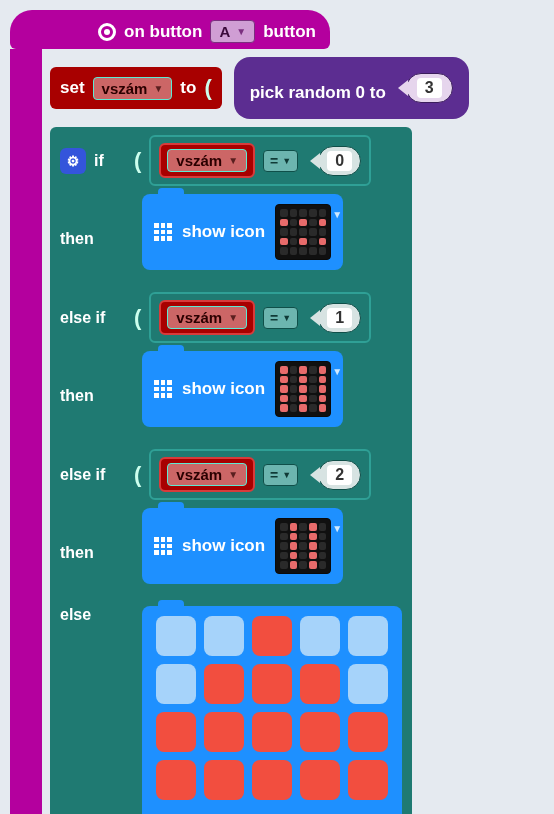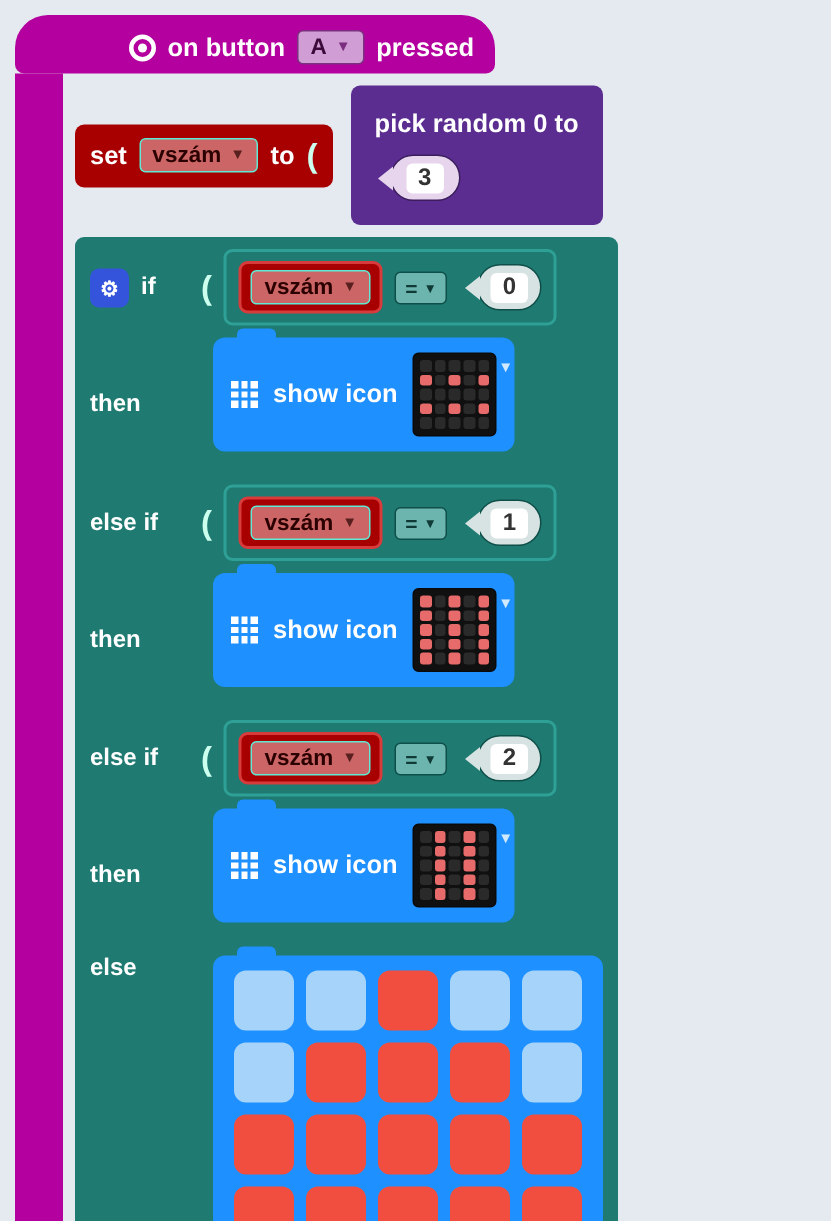--- a/index.html
+++ b/index.html
@@ -76,27 +76,26 @@
   .var-pill .tri { font-size: 10px; color: #5a1f1f; }
   .var-pill-outlined {
     border: 2px solid #d83b3b;
     background: #a80000;
     border-radius: 6px;
     padding: 4px 6px;
     display: inline-flex;
   }
   .random-block {
     background: #5c2d91;
-    border-radius: 6px;
+    border-radius: 16px;
     padding: 16px 16px;
     display: inline-flex;
-    align-items: flex-start;
+    align-items: flex-end;
     gap: 10px;
     margin-left: 4px;
-    flex-direction: column;
   }
   .num-field {
     background: #e6d5ed;
     border: 1px solid #3b1d5c;
     border-radius: 16px;
     padding: 4px 10px;
     margin-left: 10px;
     position: relative;
   }
   .num-inner {
@@ -244,21 +243,21 @@
 </head>
 <body>
 
 <div class="hat">
   <span class="input-icon"></span>
   <span>on button</span>
   <span class="pill">
     <span>A</span>
     <span class="tri">▼</span>
   </span>
-  <span>pressed</span>
+  <span>button</span>
 </div>
 
 <div class="stack">
   <div class="c-body"></div>
   <div class="inner">
 
     
     <div class="row">
       <div class="set-block">
         <span>set</span>

